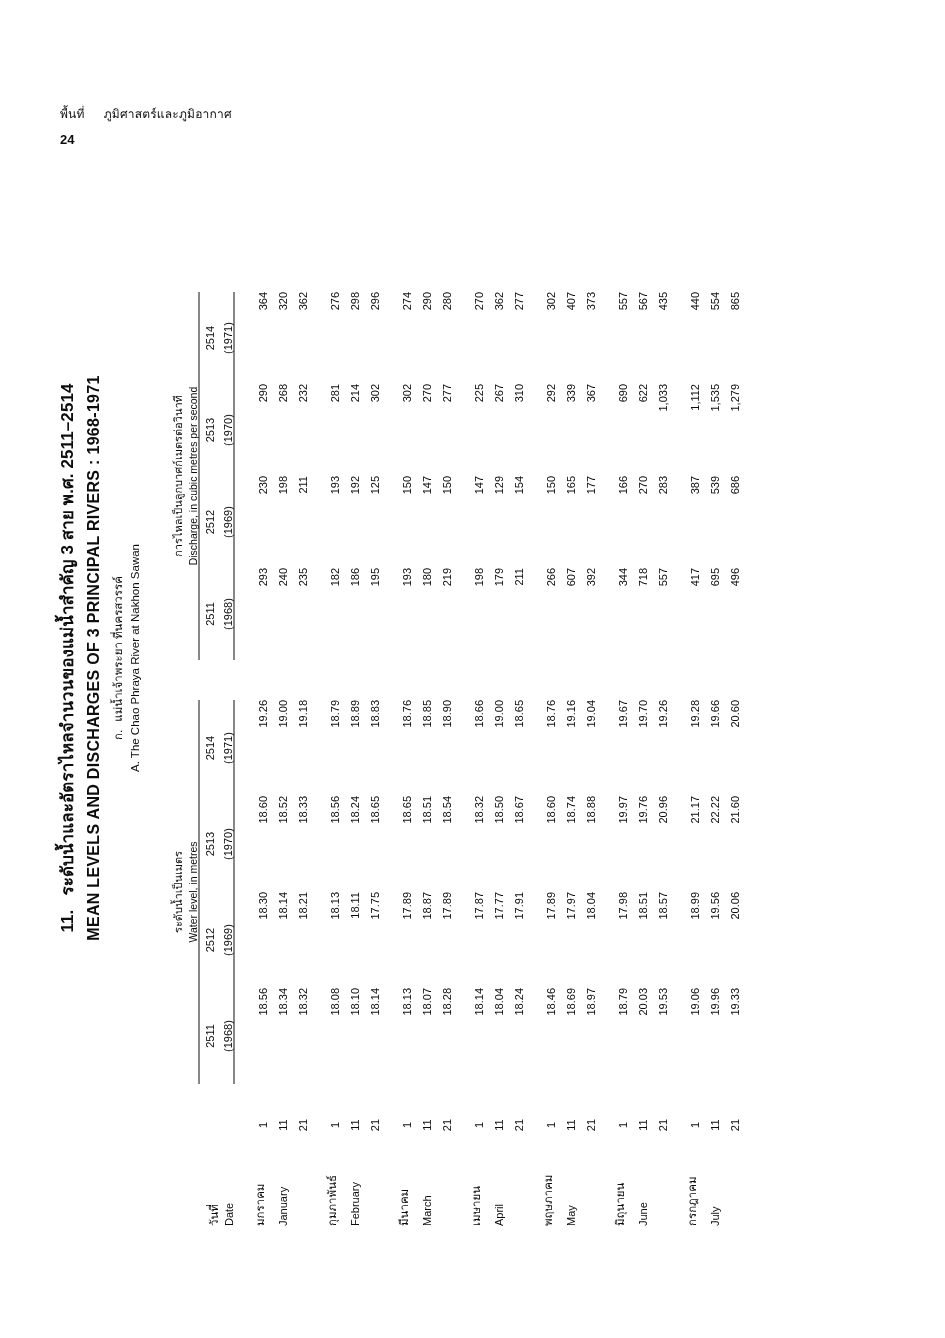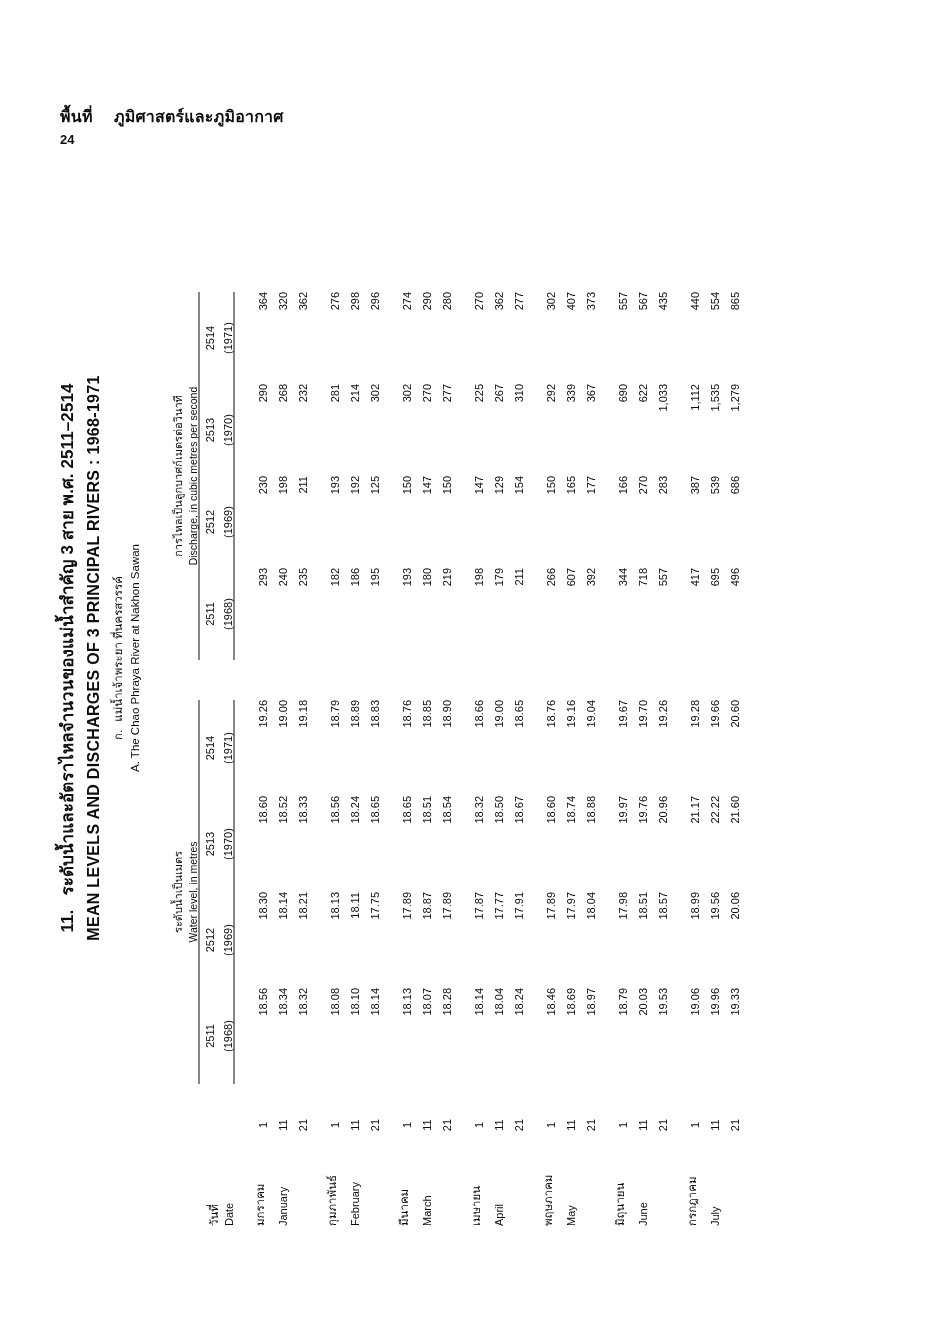--- a/index.html
+++ b/index.html
@@ -14,24 +14,23 @@
     font-family: "Liberation Sans", sans-serif;
     color: #0d0d0d;
     overflow: hidden;
   }
 
   
   .page-header {
     position: absolute;
     left: 60px;
     top: 104px;
-    font-size: 16px;
+    font-size: 12px;
     letter-spacing: 0.2px;
     white-space: nowrap;
-    font-weight: bold;
   }
   .page-header .hdr-sep { display: inline-block; width: 12px; }
   .page-number {
     position: absolute;
     left: 60px;
     top: 132px;
     font-size: 13px;
     font-weight: bold;
   }
 

